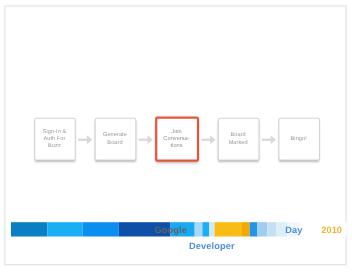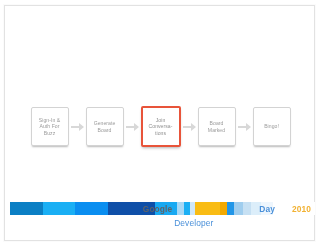--- a/index.html
+++ b/index.html
@@ -125,21 +125,21 @@
     top: 1px;
     height: 12px;
     display: flex;
     align-items: center;
     white-space: nowrap;
     font-size: 8.4px;
     letter-spacing: 0.1px;
     font-family: "Liberation Sans", sans-serif;
   }
   .brand .b-google { color: #5f6368; font-weight: bold; }
-  .brand .b-dev    { color: #4a90d9; font-weight: normal; margin-left: 2px; margin-top: 28px; }
+  .brand .b-dev    { color: #4a90d9; font-weight: bold; margin-left: 2px; margin-top: 28px; }
   .brand .b-day    { color: #4a90d9; font-weight: bold; margin-left: 2px; padding-left: 44px; }
   .brand .b-year   { color: #f2b233; font-weight: bold; margin-left: 17px; }
 </style>
 </head>
 <body>
 
 <div class="slide-frame">
 
   <div class="flow">
 

